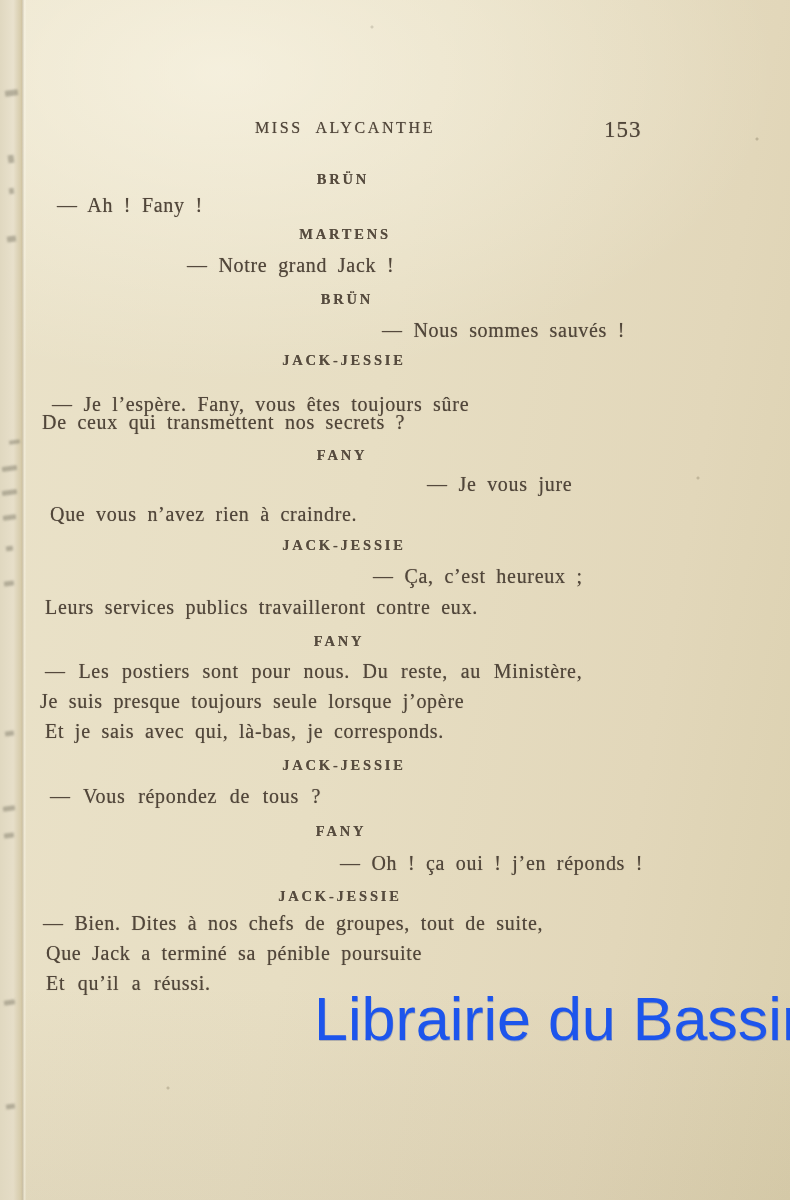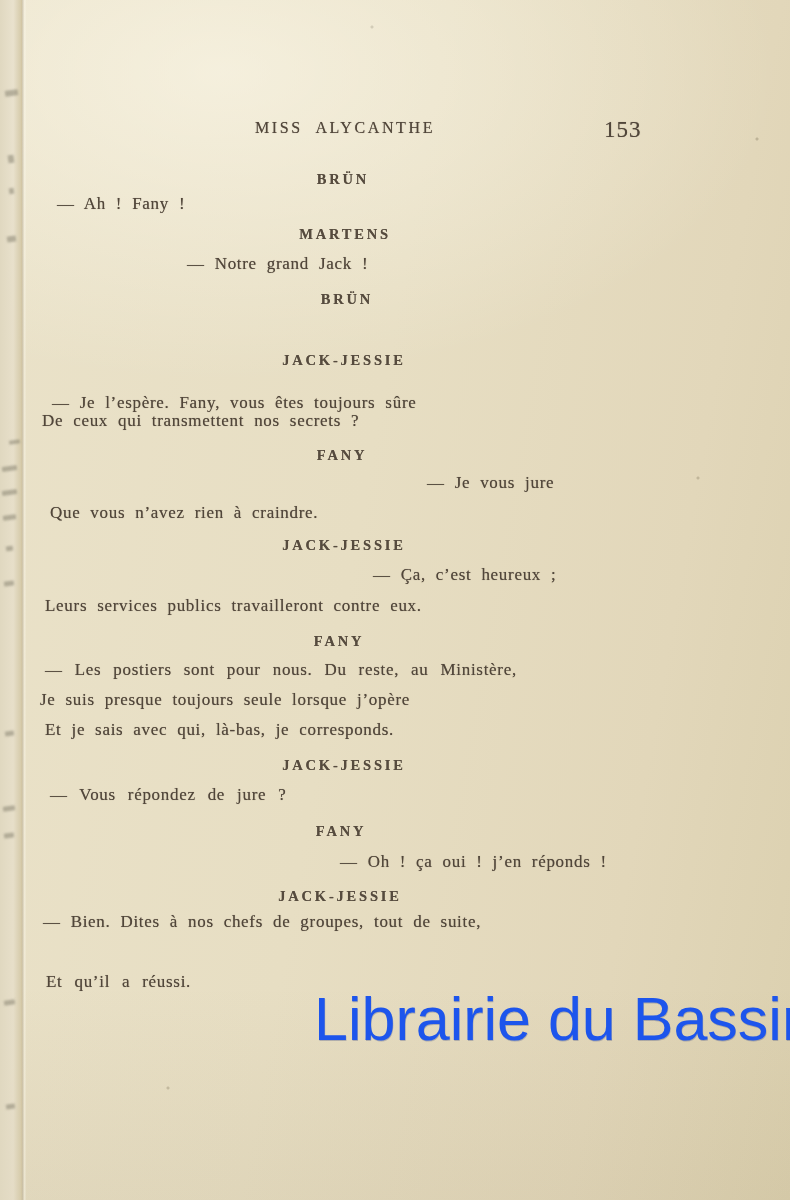--- a/index.html
+++ b/index.html
@@ -44,21 +44,21 @@
   }
   .pageno{font-size:23px;letter-spacing:1px;}
   .speaker{
     font-size:14.5px;letter-spacing:2.8px;
     transform:translateX(-50%);
     color:#564b3e;
     text-shadow:0 0 0.6px rgba(86,75,62,0.7);
     font-weight:bold;
   }
   .line{
-    font-size:17px;letter-spacing:0.7px;word-spacing:5px;
+    font-size:20px;letter-spacing:0.7px;word-spacing:5px;
   }
   .wm{
     position:absolute;white-space:nowrap;line-height:1;
     font-family:"Liberation Sans",sans-serif;
     font-size:61px;font-weight:400;letter-spacing:0;
     text-shadow:0.5px 0.5px 0 rgba(20,40,120,0.25);
   }
 </style>
 </head>
 <body>
@@ -85,36 +85,38 @@
   <div class="smudge" style="left:6px;top:1104px;width:9px;height:5px;"></div>
 
   <div class="txt running-title" style="left:345px;top:120px;">MISS ALYCANTHE</div>
   <div class="txt pageno" style="left:604px;top:118px;">153</div>
 
   <div class="txt speaker" style="left:343px;top:172px;">BRÜN</div>
   <div class="txt line" style="left:57px;top:195px;">— Ah ! Fany !</div>
   <div class="txt speaker" style="left:345px;top:227px;">MARTENS</div>
   <div class="txt line" style="left:187px;top:255px;">— Notre grand Jack !</div>
   <div class="txt speaker" style="left:347px;top:292px;">BRÜN</div>
+  <div class="txt line" style="left:382px;top:320px;">— Nous sommes sauvés !</div>
   <div class="txt speaker" style="left:344px;top:353px;">JACK-JESSIE</div>
   <div class="txt line" style="left:52px;top:382px;margin-top:12px;">— Je l’espère. Fany, vous êtes toujours sûre</div>
   <div class="txt line" style="left:42px;top:412px;text-align:right;">De ceux qui transmettent nos secrets ?</div>
   <div class="txt speaker" style="left:342px;top:448px;">FANY</div>
   <div class="txt line" style="left:415px;top:474px;margin-left:12px;">— Je vous jure</div>
   <div class="txt line" style="left:50px;top:504px;">Que vous n’avez rien à craindre.</div>
   <div class="txt speaker" style="left:344px;top:538px;">JACK-JESSIE</div>
   <div class="txt line" style="left:373px;top:566px;">— Ça, c’est heureux ;</div>
   <div class="txt line" style="left:45px;top:597px;">Leurs services publics travailleront contre eux.</div>
   <div class="txt speaker" style="left:339px;top:634px;">FANY</div>
   <div class="txt line" style="left:45px;top:661px;word-spacing:7px;">— Les postiers sont pour nous. Du reste, au Ministère,</div>
   <div class="txt line" style="left:40px;top:691px;">Je suis presque toujours seule lorsque j’opère</div>
   <div class="txt line" style="left:45px;top:721px;">Et je sais avec qui, là-bas, je corresponds.</div>
   <div class="txt speaker" style="left:344px;top:758px;">JACK-JESSIE</div>
-  <div class="txt line" style="left:50px;top:786px;word-spacing:7px;">— Vous répondez de jure ?</div>
+  <div class="txt line" style="left:50px;top:786px;word-spacing:7px;">— Vous répondez de tous ?</div>
   <div class="txt speaker" style="left:341px;top:824px;">FANY</div>
   <div class="txt line" style="left:340px;top:853px;">— Oh ! ça oui ! j’en réponds !</div>
   <div class="txt speaker" style="left:340px;top:889px;">JACK-JESSIE</div>
   <div class="txt line" style="left:43px;top:913px;">— Bien. Dites à nos chefs de groupes, tout de suite,</div>
+  <div class="txt line" style="left:46px;top:943px;">Que Jack a terminé sa pénible poursuite</div>
   <div class="txt line" style="left:46px;top:973px;word-spacing:7px;">Et qu’il a réussi.</div>
 
   <div class="wm" style="left: 314px; top: 989px; color: rgb(29, 85, 236);">Librairie du Bassin</div>
 
 </div>
 
 </body></html>

